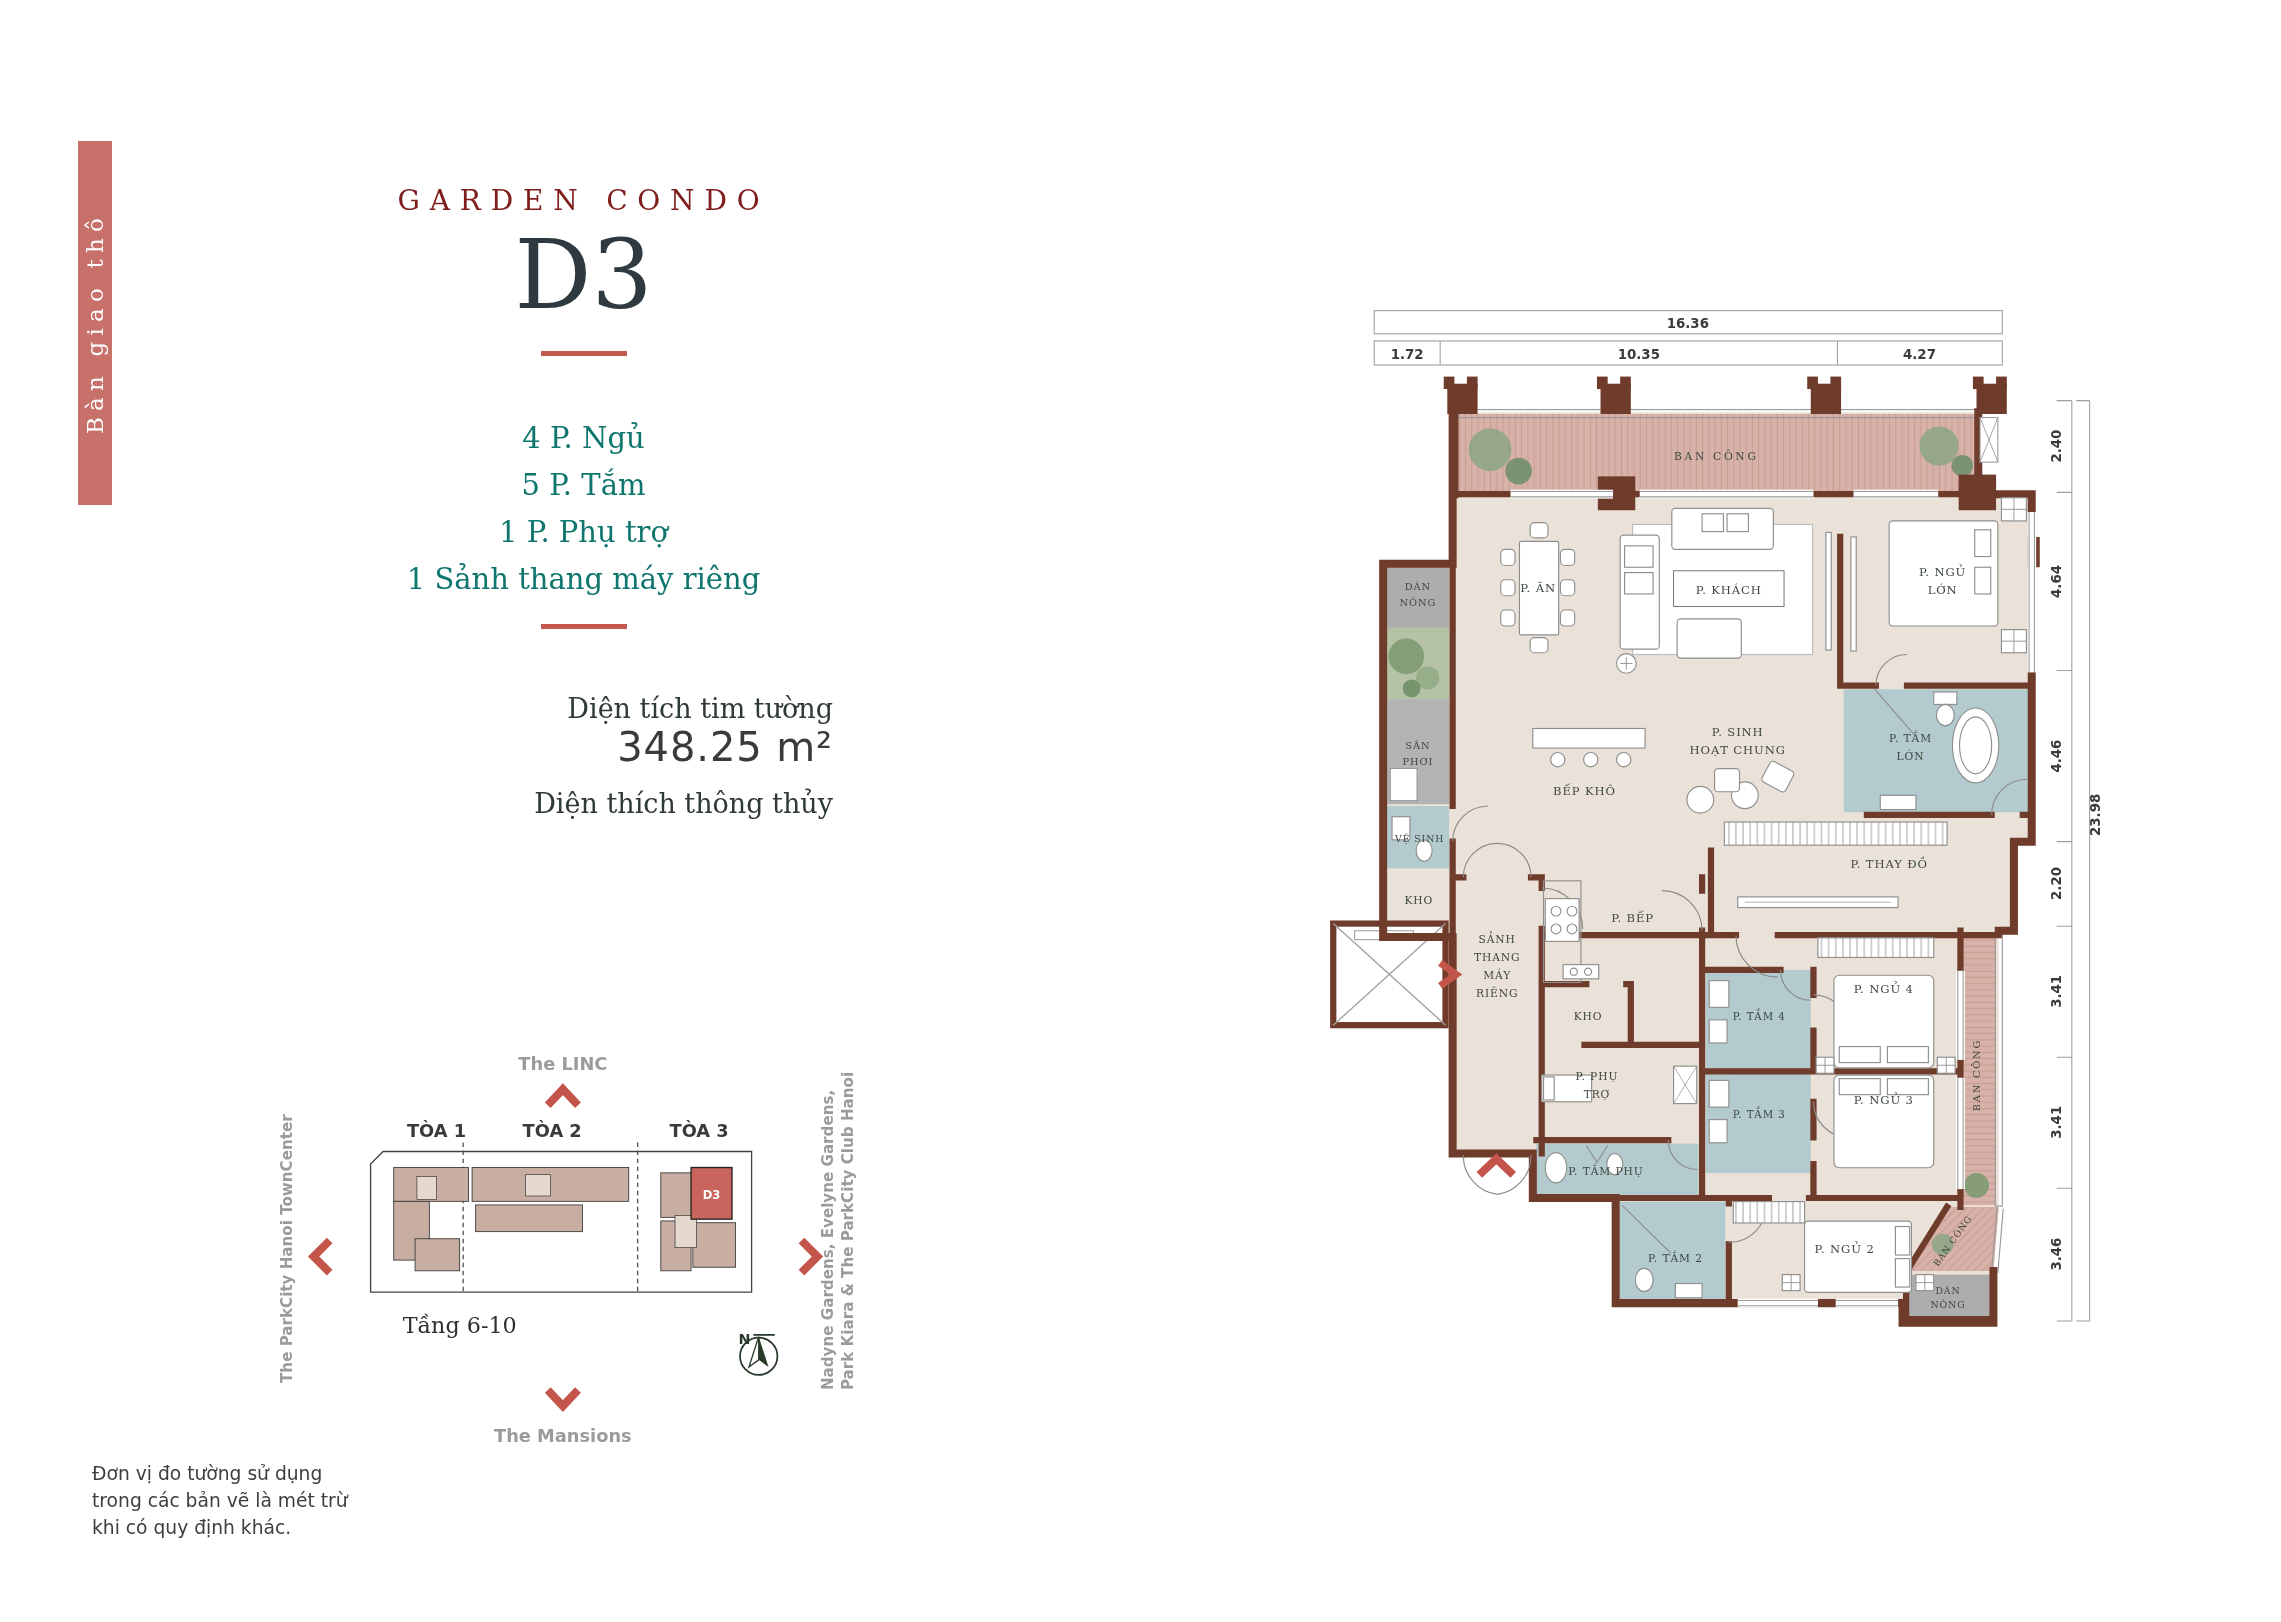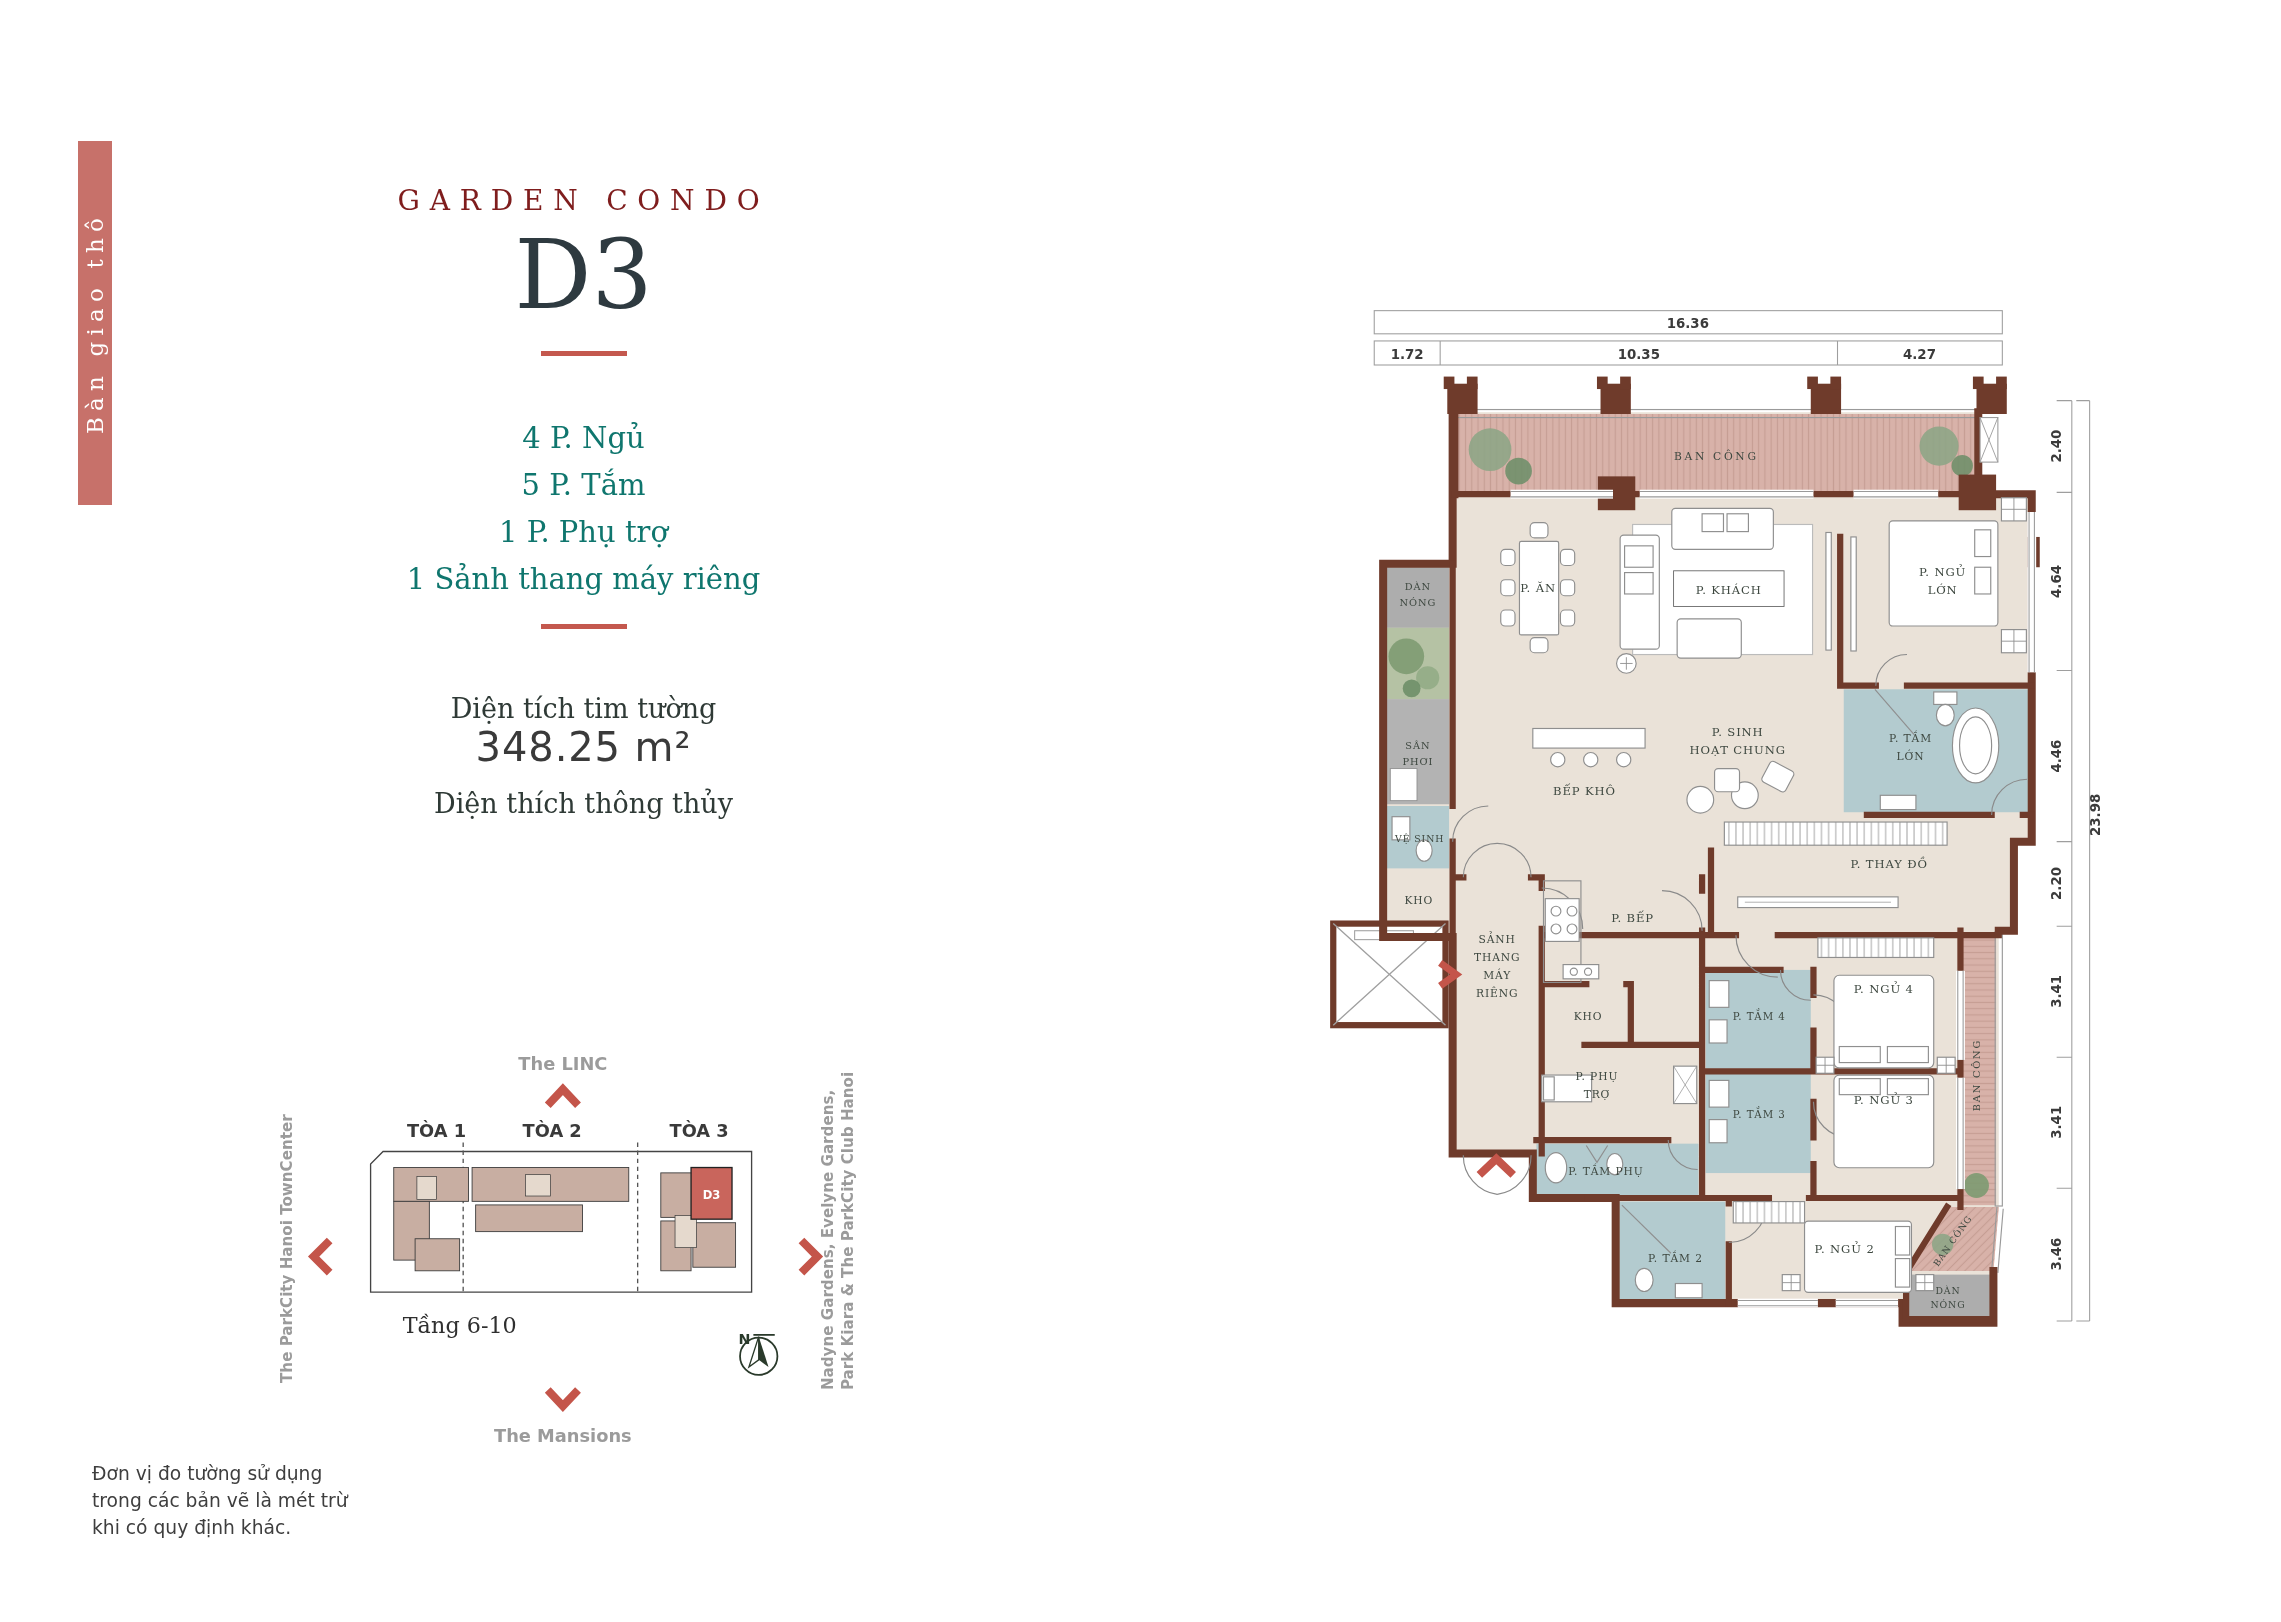--- a/index.html
+++ b/index.html
@@ -17,21 +17,21 @@
   
   .eyebrow{left:334px;top:184px;width:499px;text-align:center;
     font-size:28px;letter-spacing:9.8px;color:#7f1d1d;}
   .unit-title{left:334px;top:219px;width:499px;text-align:center;
     font-size:96px;color:#2E3A40;}
   .divider{width:86px;height:4.5px;background:#C4584E;left:541px;}
   .divider.d1{top:351px;}
   .divider.d2{top:624px;}
   .specs{left:334px;top:399px;width:499px;text-align:center;
     font-size:29px;line-height:47px;color:#0f766e;margin-top:16px;}
-  .areas{left:334px;top:693px;width:499px;text-align:center;color:#2F3A36;}
+  .areas{left:334px;top:693px;width:499px;text-align:right;color:#2F3A36;}
   .area-group{margin-bottom:18px;}
   .area-label{font-size:27px;line-height:32px;}
   .area-value{font-family:"DejaVu Sans",sans-serif;font-size:40px;line-height:45px;
     color:#3A3A3A;letter-spacing:0.9px;}
   
   .disclaimer{left:92px;top:1460px;width:283px;font-family:"DejaVu Sans",sans-serif;
     font-size:18.7px;line-height:27px;color:#3E3E3E;}
   .disclaimer p{margin:0 0 14.3px 0;}
   svg text{user-select:none;}
 </style>

